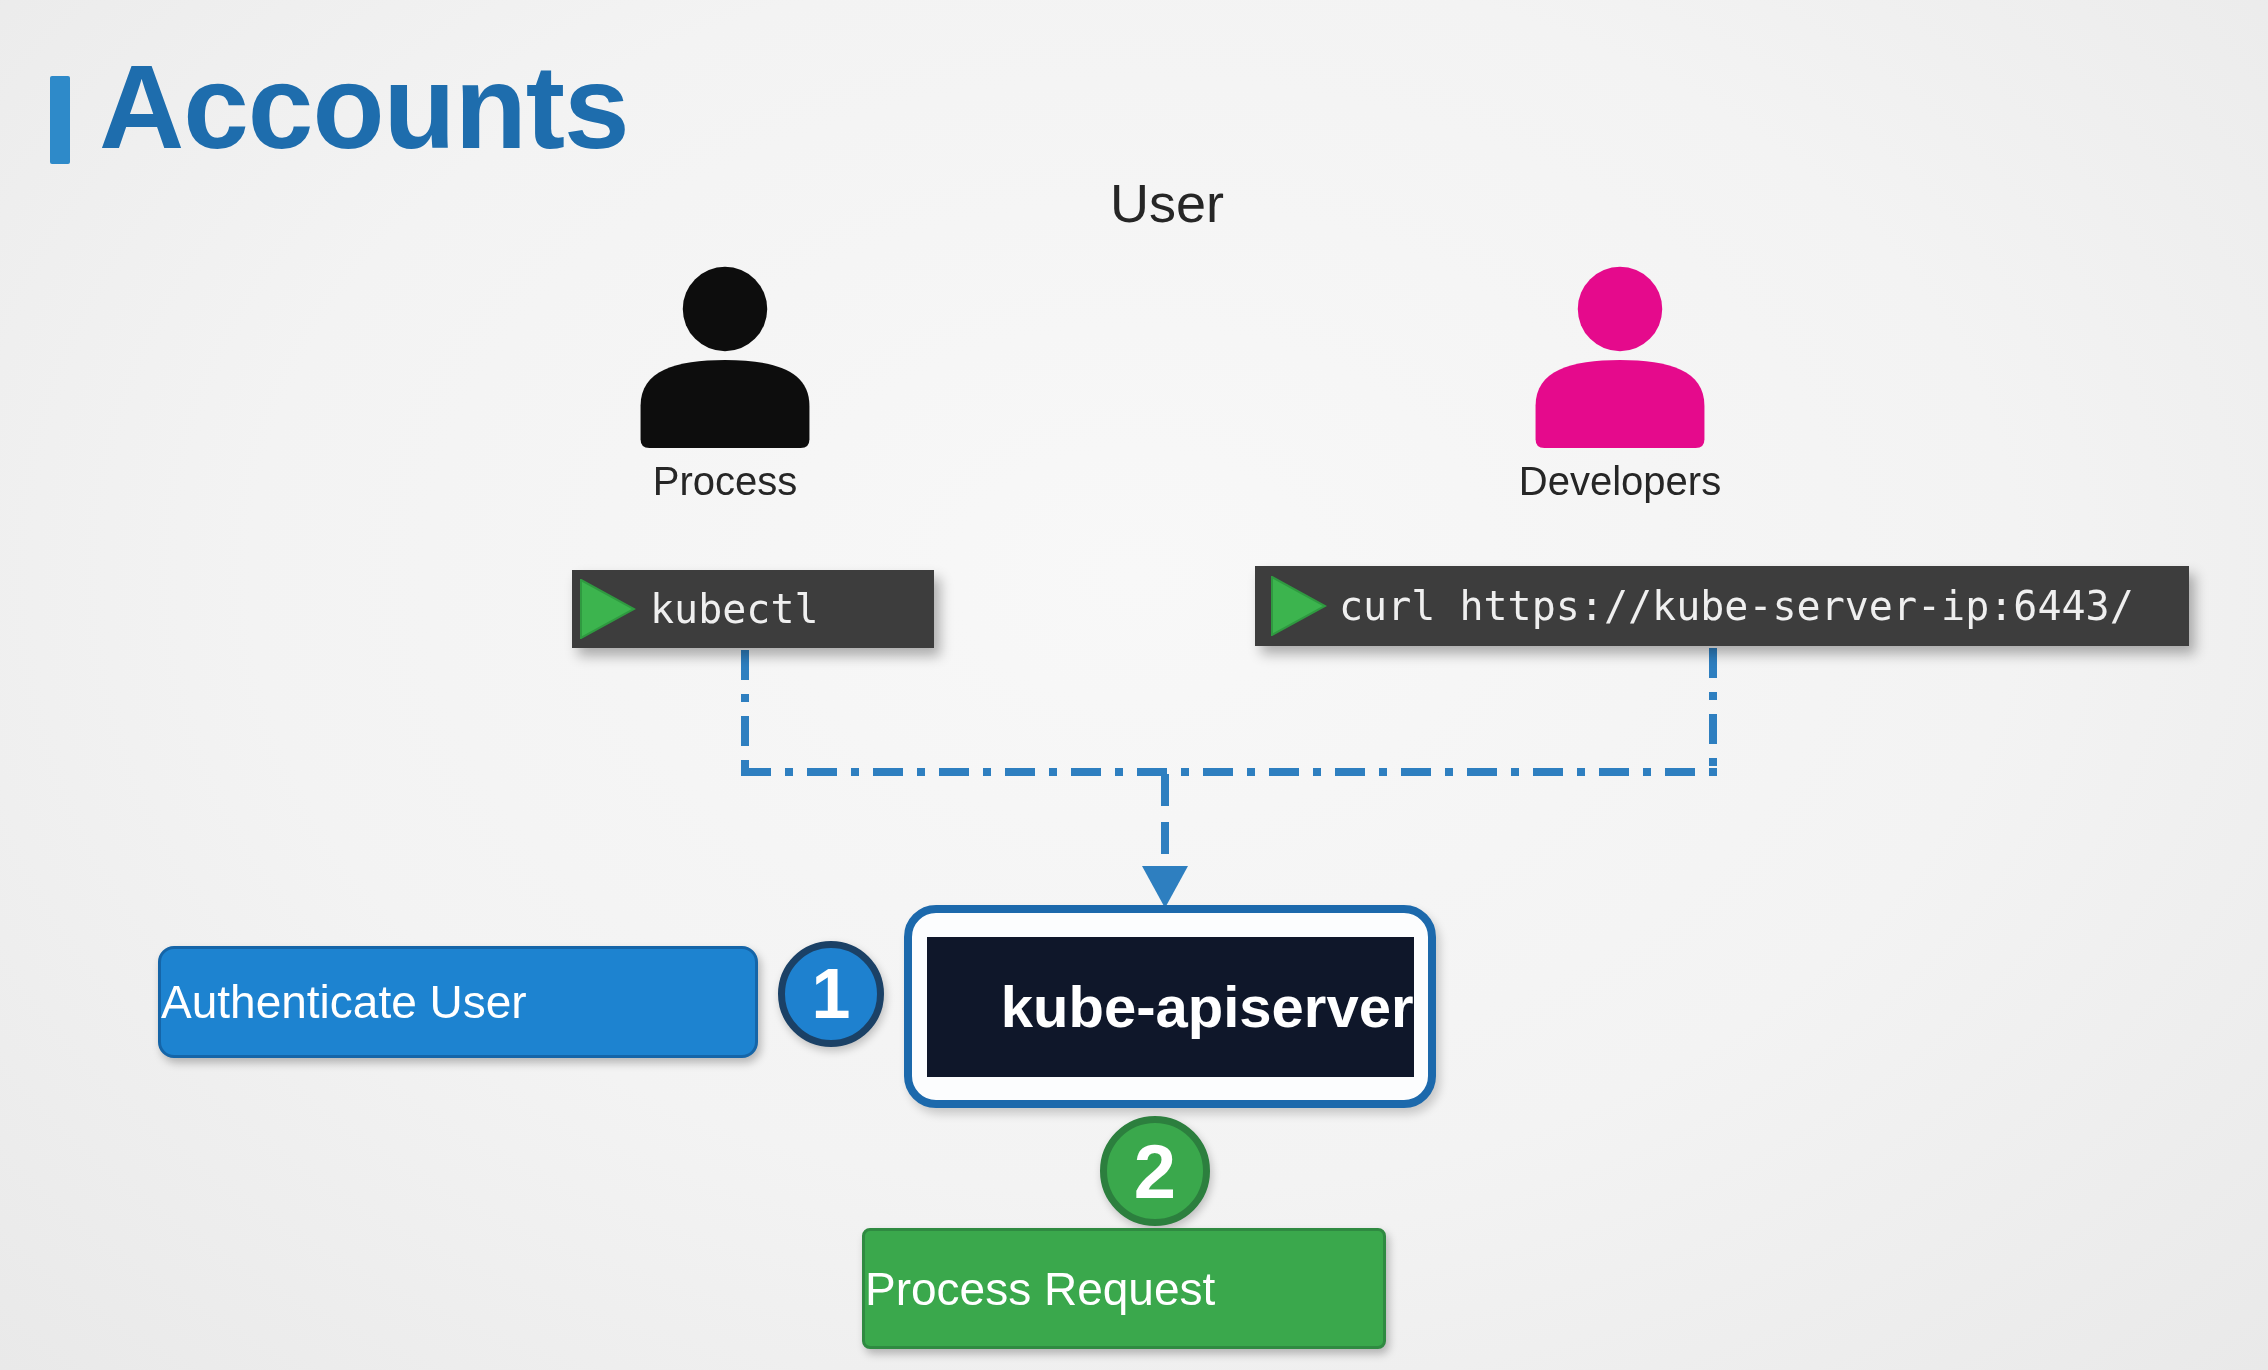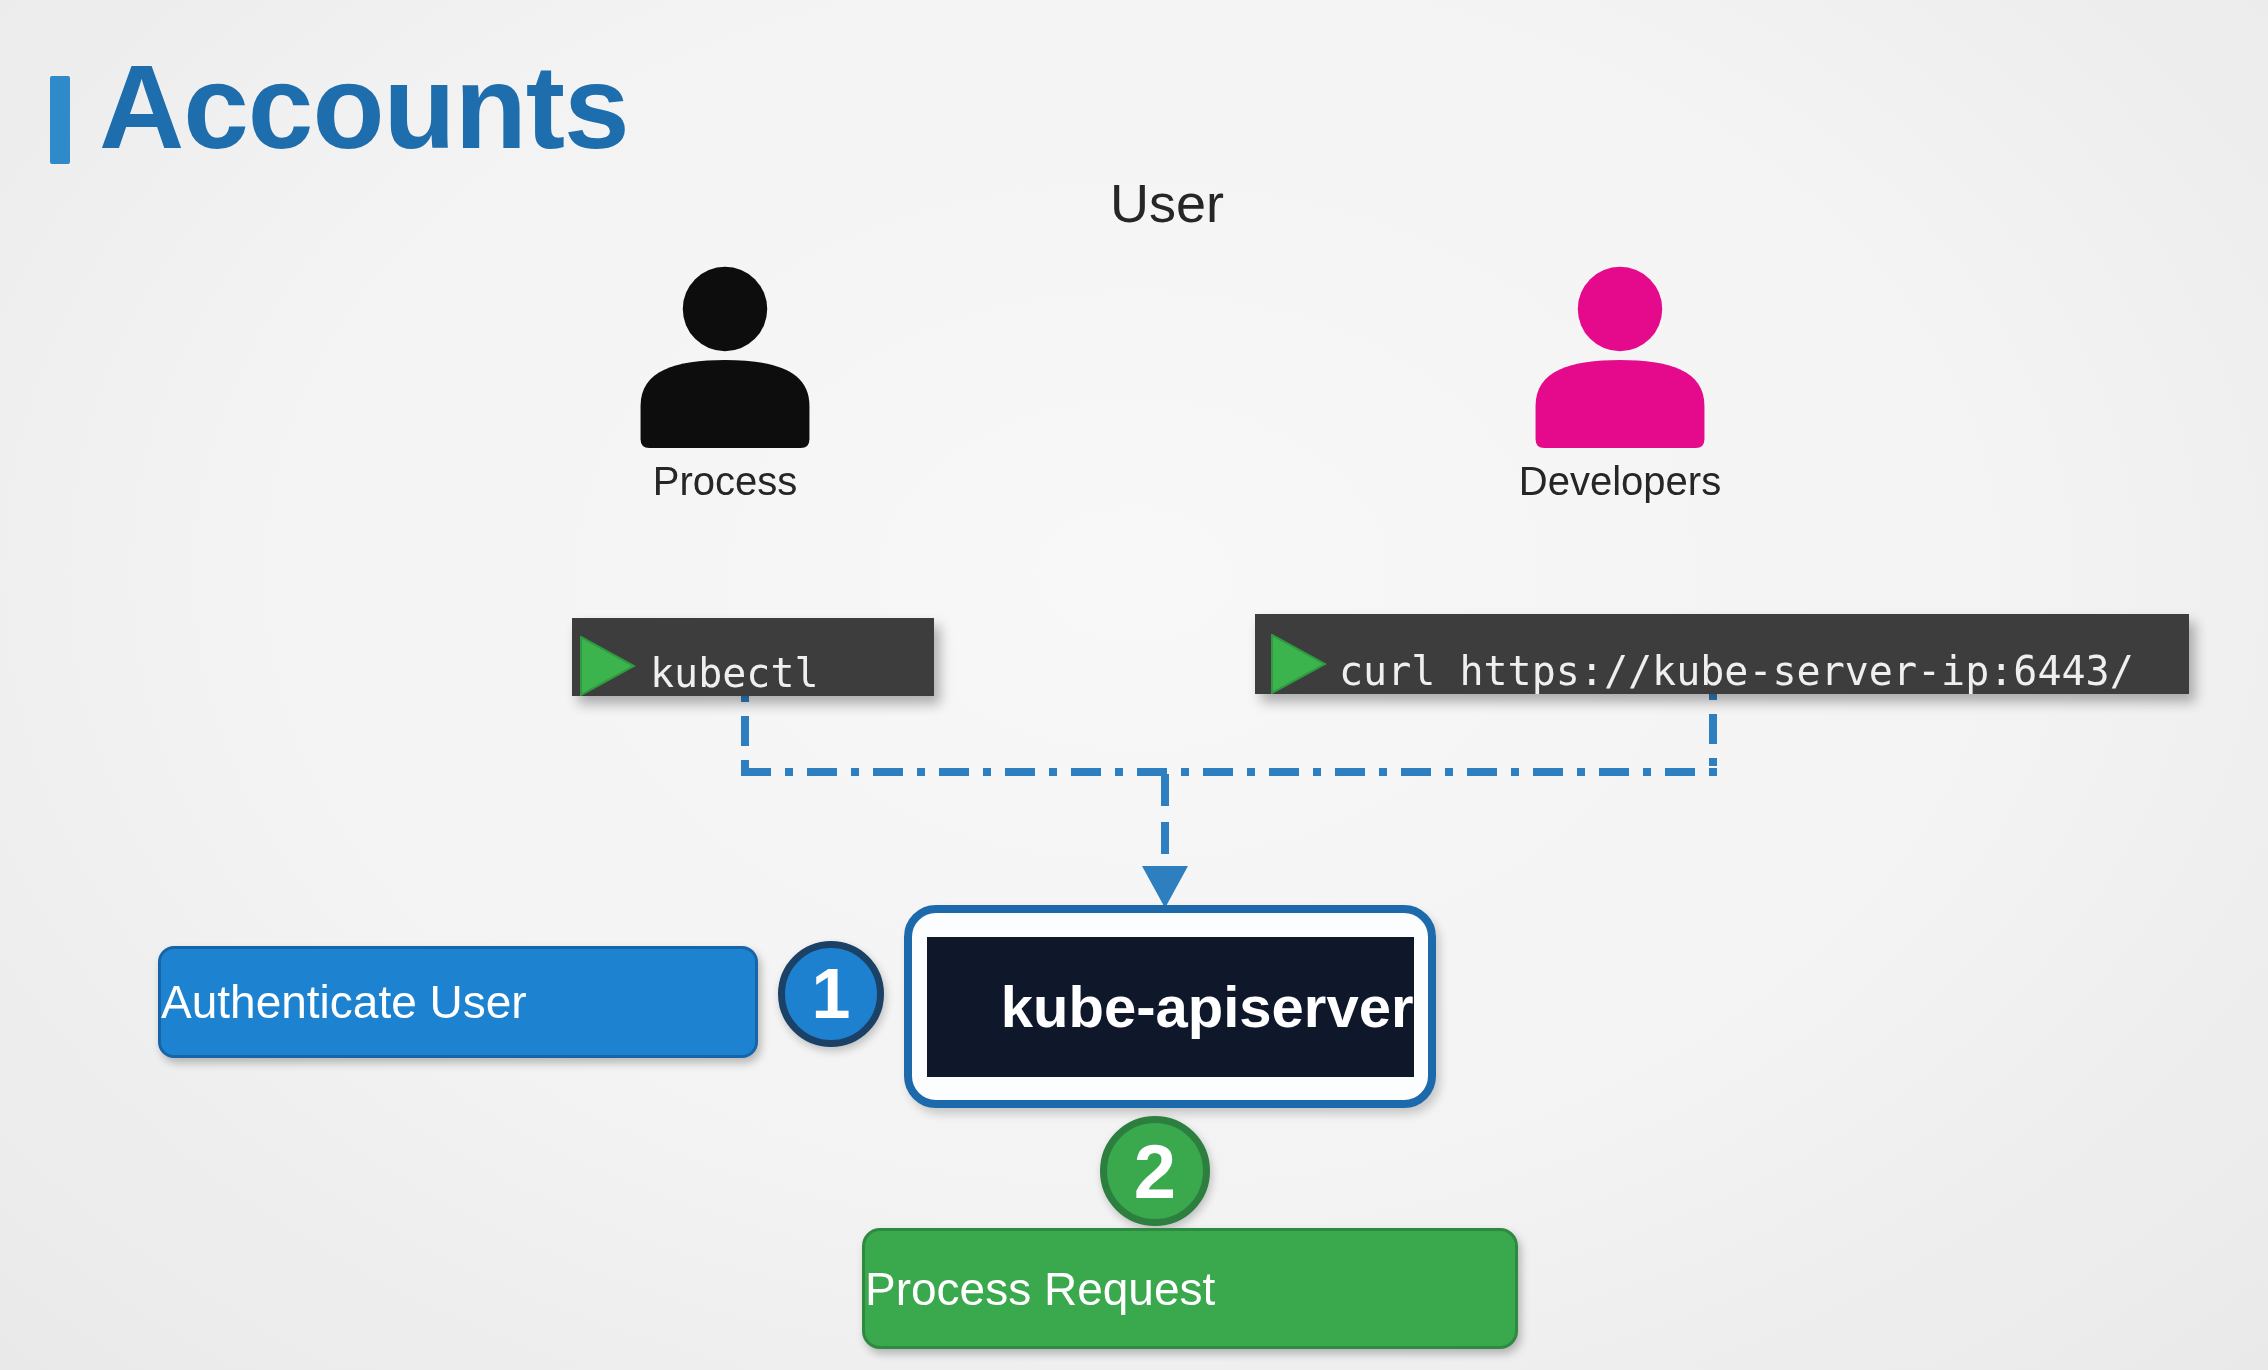--- a/index.html
+++ b/index.html
@@ -68,23 +68,22 @@
     font-size: 40px;
     color: #262626;
     white-space: nowrap;
   }
 
   
   .terminal {
     position: absolute;
     background: #3d3d3d;
     display: flex;
-    align-items: flex-end;
+    align-items: center;
     box-shadow: 6px 8px 12px rgba(0,0,0,0.30);
-    margin-top: 48px;
   }
   .terminal-kubectl {
     left: 572px; top: 570px;
     width: 354px; height: 78px;
     padding-left: 8px; gap: 14px;
   }
   .terminal-curl {
     left: 1255px; top: 566px;
     width: 918px; height: 80px;
     padding-left: 16px; gap: 12px;
@@ -184,24 +183,24 @@
   }
   .action-authenticate {
     left: 158px; top: 946px;
     width: 600px; height: 112px;
     background: #1d83d0;
     border: 3px solid #1565a8;
     border-radius: 16px;
   }
   .action-process {
     left: 862px; top: 1228px;
-    width: 656px; height: 121px;
+    width: 524px; height: 121px;
     background: #3aa84c;
     border: 3px solid #2f8a41;
-    border-radius: 18px;
+    border-radius: 8px;
   }
 </style>
 </head>
 <body>
 
 <div class="canvas">
 
   <div class="title-row">
     <div class="title-accent"></div>
     <h1 class="slide-title">Accounts</h1>

